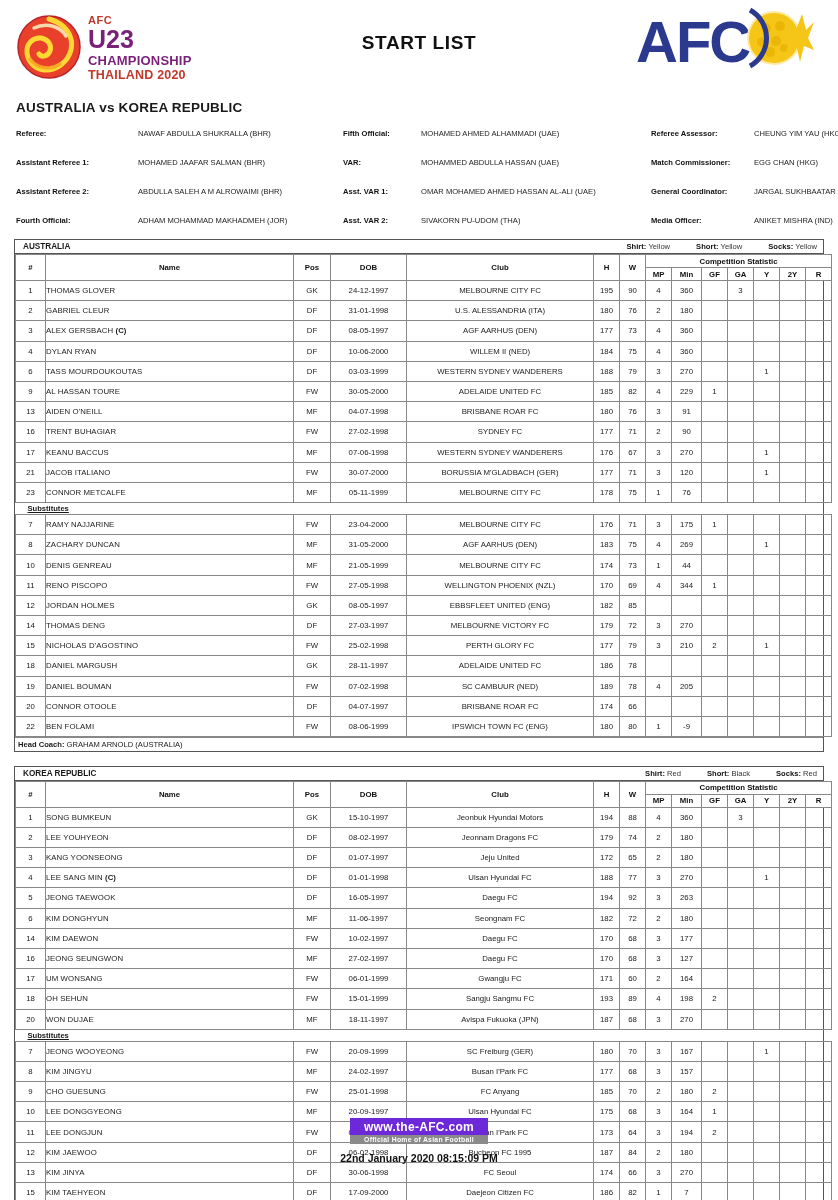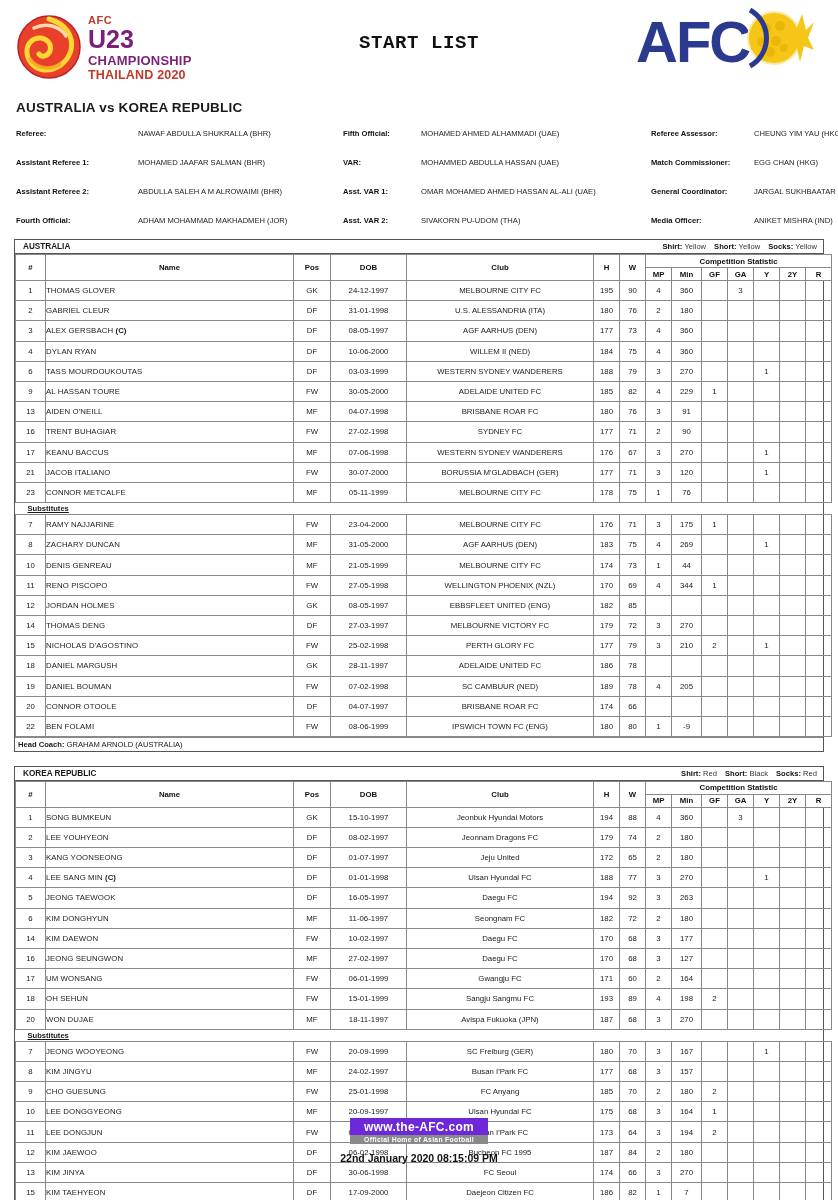--- a/index.html
+++ b/index.html
@@ -24,21 +24,21 @@
   .swirl { width: 66px; height: 66px; position: relative; flex: 0 0 auto; }
   .swirl svg { display:block; }
   .logo-text { line-height: 1; padding-top: 2px; }
   .logo-afc { font-size: 11px; font-weight: bold; color: #c0392b; letter-spacing: .5px; }
   .logo-u23 { font-size: 25px; font-weight: bold; color: #7a1f7a; letter-spacing: 0px; margin-top: 1px; }
   .logo-champ { font-size: 13px; font-weight: bold; color: #7a1f7a; letter-spacing: .2px; margin-top: 2px;}
   .logo-thai { font-size: 12.5px; font-weight: bold; color: #c0392b; letter-spacing: .2px; margin-top: 2px;}
 
   .doc-title {
     position: absolute; left: 0; right: 0; top: 32px; text-align: center;
-    font-size: 19px; font-weight: bold; letter-spacing: .6px; color:#111;font-family:Liberation Mono, monospace;
+    font-size: 19px; font-weight: bold; letter-spacing: .6px; color:#111;
   }
   .logo-right { position: absolute; right: 10px; top: 4px; width: 180px; height: 80px; }
 
   
   .match-title { font-size: 13.5px; font-weight: bold; margin: 4px 0 0 2px; letter-spacing: .2px; }
   .match-sub { font-size: 8px; margin: 4px 0 0 2px; color:#222; }
   .match-sub .mnum { font-weight: bold; }
   .match-sub span { margin-right: 12px; }
 
   
@@ -51,21 +51,21 @@
   .officials .val { color:#222; white-space: nowrap; overflow: visible; }
   .clip { overflow: hidden; white-space: nowrap; }
 
   
   .team-block { margin-top: 14px; border: 1.4px solid #555; }
   .team-bar {
     display:flex; align-items:center; justify-content:space-between;
     padding: 2px 6px 2px 8px; border-bottom: 1.2px solid #555;
     font-size: 8.2px; font-weight: bold;
   }
-  .kit { display:flex; gap: 8px; font-size: 7.6px; }
+  .kit { display:flex; gap: 26px; font-size: 7.6px; }
   .kit b { font-weight: bold; color:#111; }
   .kit span i { font-style: normal; font-weight: normal; color:#333; }
 
   table.roster { width:100%; border-collapse: collapse; table-layout: fixed; }
   table.roster td, table.roster th { border: 1px solid #888; padding:0; }
   table.roster th {
     font-size: 7.8px; font-weight: bold; text-align:center; color:#111;
     background:#fff; height: 13px;
   }
   .sub-th { font-size: 7.2px; height: 11px; }

